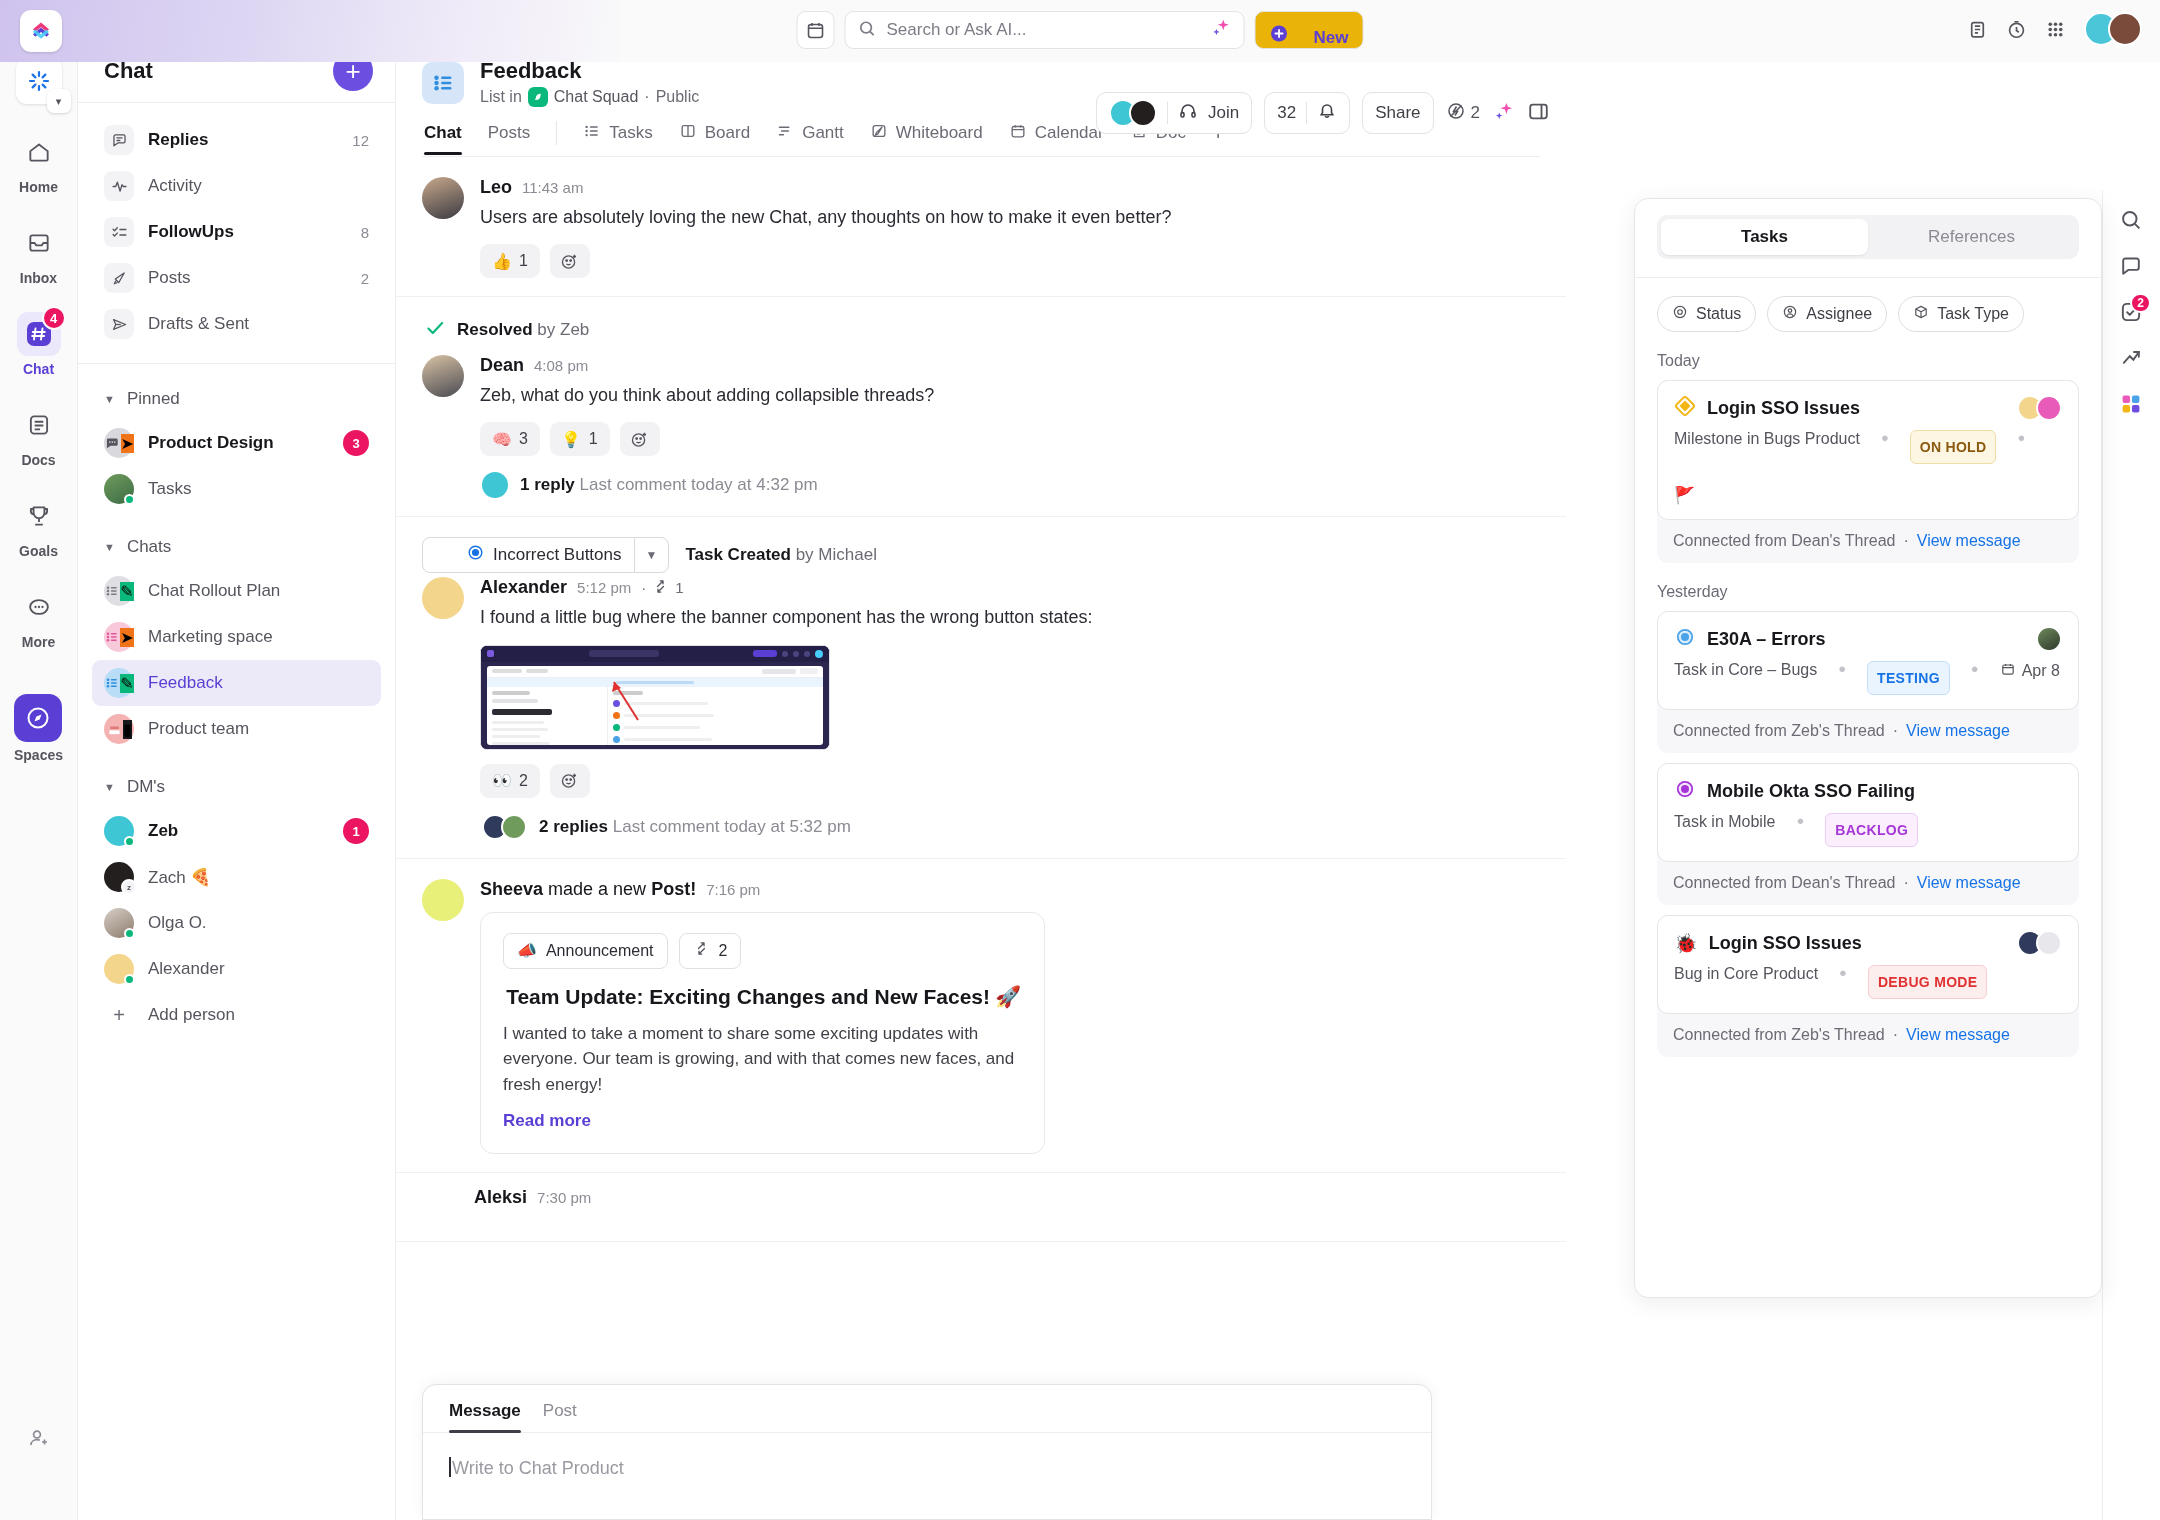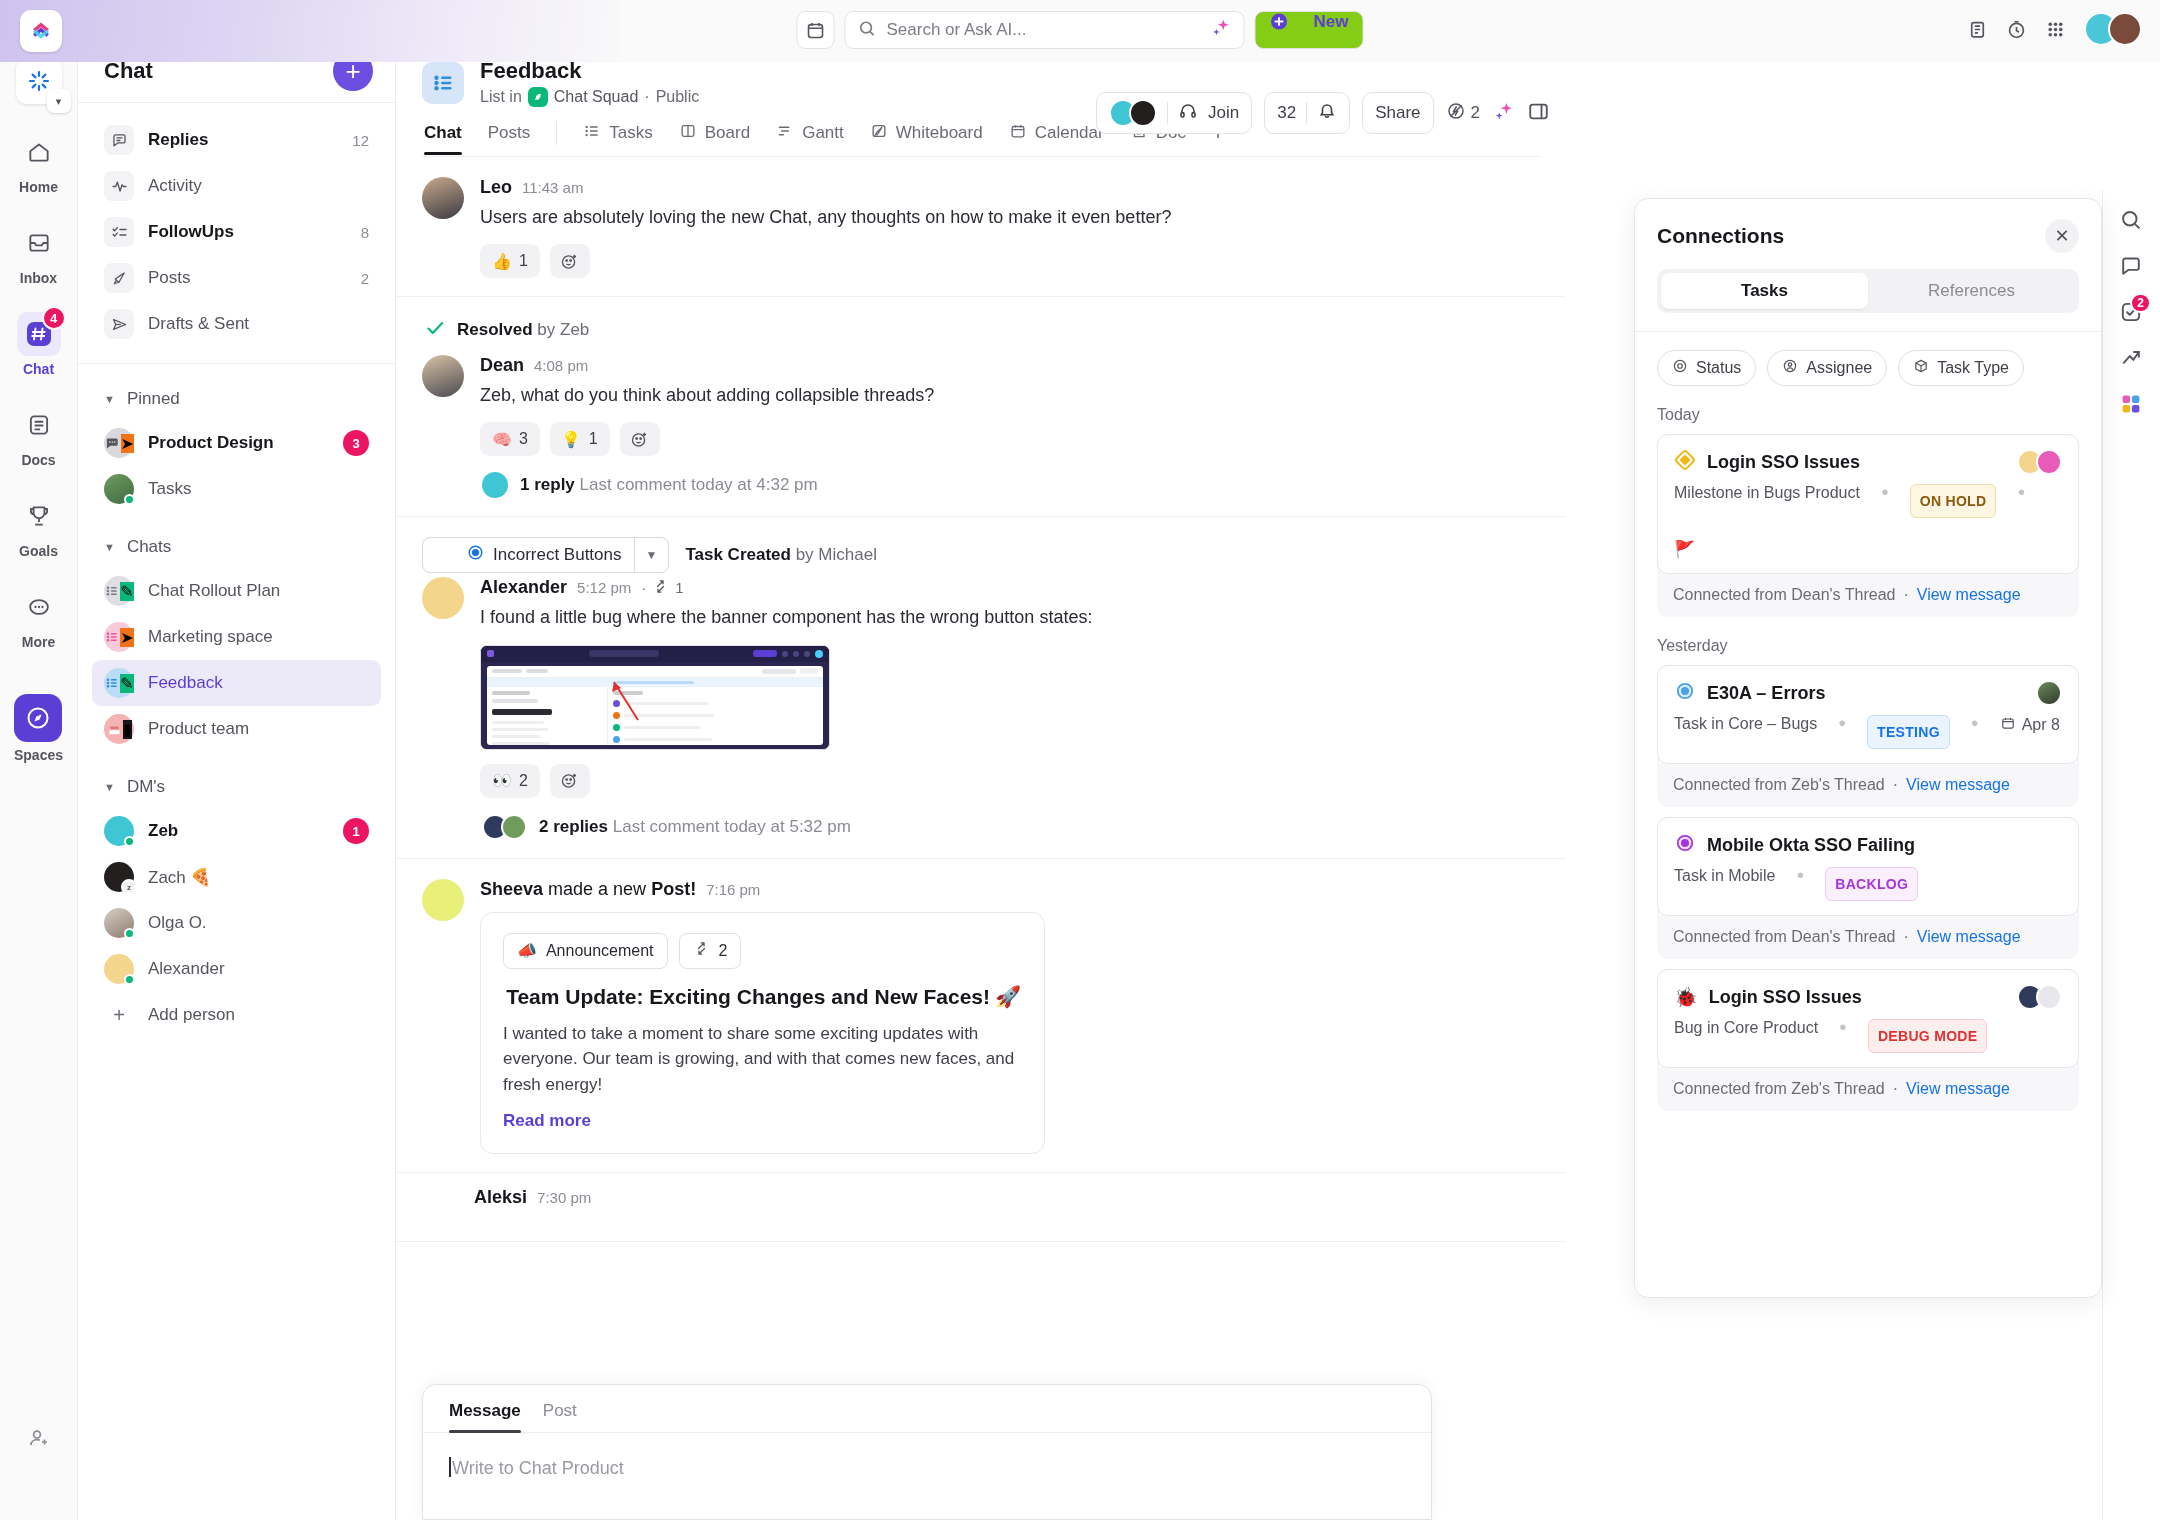--- a/index.html
+++ b/index.html
@@ -38,22 +38,22 @@
   .cal-btn {
     width: 38px; height: 38px; border: 1px solid #e3e3e6; border-radius: 9px;
     background: #fff; display: flex; align-items: center; justify-content: center;
   }
   .searchbox {
     width: 400px; height: 38px; border: 1px solid #e3e3e6; border-radius: 9px;
     background: #fff; display: flex; align-items: center; gap: 10px; padding: 0 12px;
   }
   .searchbox .ph { flex: 1; font-size: 17px; color: #7c7c86; }
   .new-btn {
-    height: 38px; border: 1px solid #e3e3e6; border-radius: 9px; background: #84cc16;
-    display: flex; align-items: flex-start; gap: 25px; padding: 0 14px;
+    height: 38px; border: 1px solid #e3e3e6; border-radius: 9px; background: #eab308;
+    display: flex; align-items: flex-end; gap: 25px; padding: 0 14px;
     font-size: 17px; font-weight: 600; color: #5b3fd4;
   }
   .top-right {
     position: absolute; right: 18px; top: 12px; display: flex;
     align-items: center; gap: 18px; z-index: 5;
   }
   .top-right .ic { color: #5a5a63; display: flex; }
   .av-top {
     width: 34px; height: 34px; border-radius: 50%; border: 2px solid #fff;
     display: inline-block;
@@ -1120,24 +1120,20 @@
   <div class="cmp-tabs">
     <div class="cmp-tab active"><span>Message</span></div>
     <div class="cmp-tab"><span>Post</span></div>
   </div>
   <div class="cmp-input">
     <span class="caret-bar"></span><span>Write to Chat Product</span>
   </div>
 </div>
 
 <div class="conn">
-  <div class="conn-head">
-    <span class="conn-title">Connections</span>
-    <span class="conn-x">✕</span>
-  </div>
 
   <div class="seg">
     <div class="seg-item active">
         <span>Tasks</span>
       </div>
     <div class="seg-item">
         <span>References</span>
       </div>
   </div>
   <div class="conn-sep"></div>

